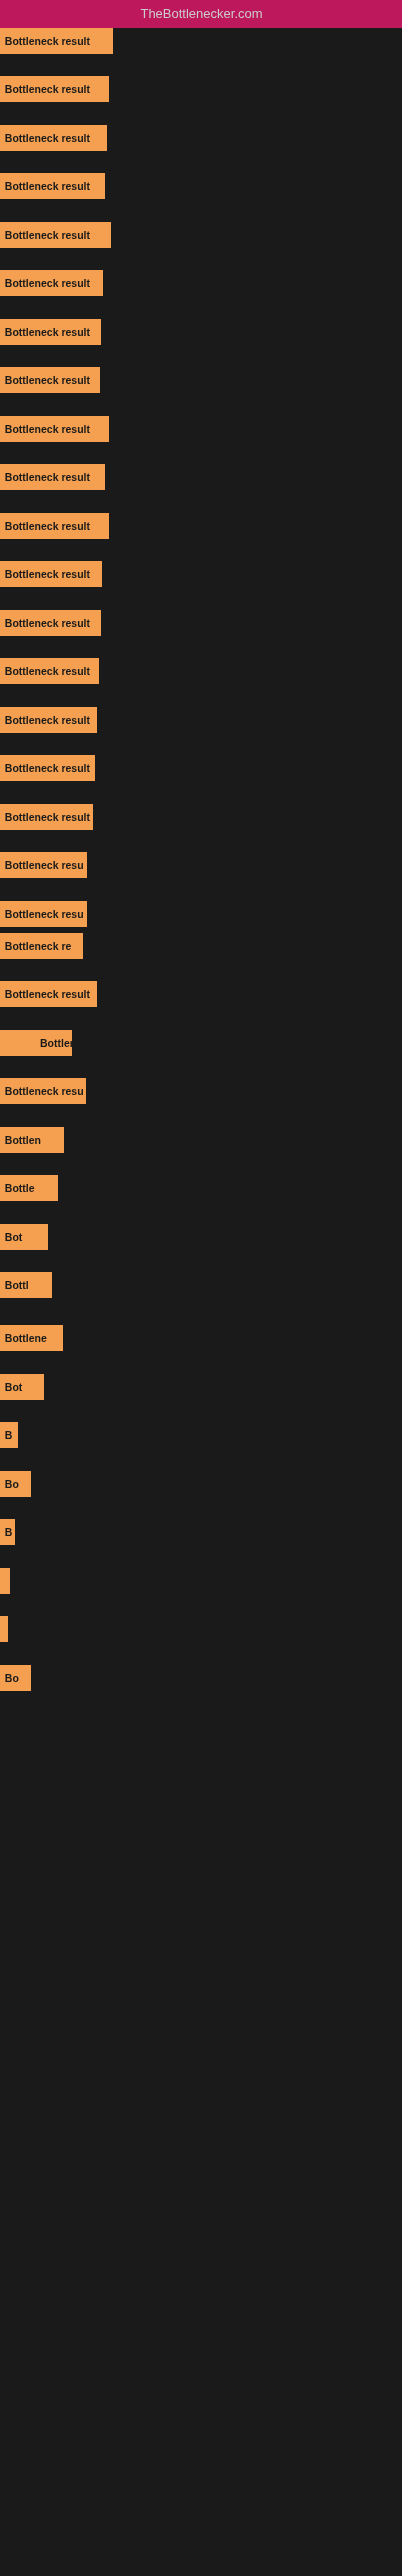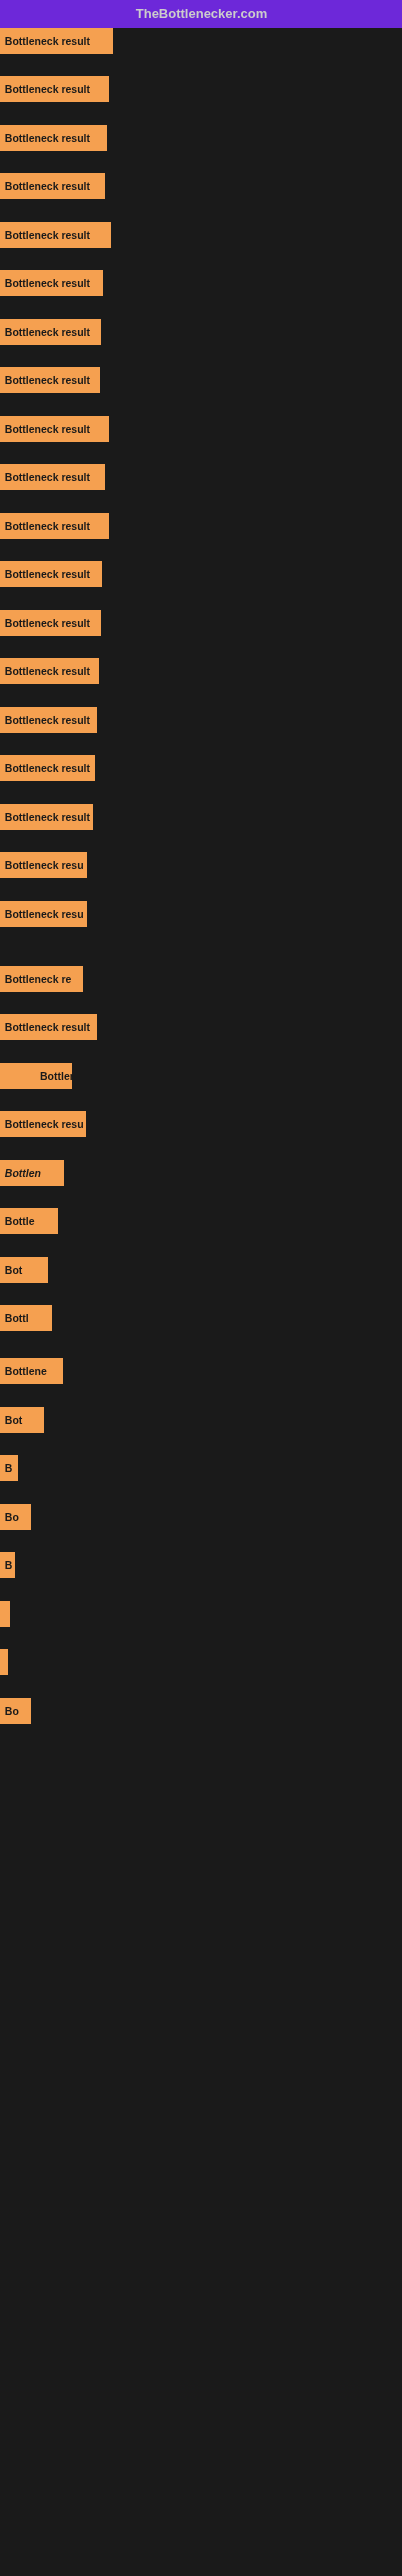--- a/index.html
+++ b/index.html
@@ -12,22 +12,21 @@
       min-height: 2576px;
       background-color: #1a1a1a;
       font-family: Arial, sans-serif;
       position: relative;
     }
     .site-title {
       text-align: center;
       color: #cccccc;
       font-size: 13px;
       padding: 6.4px 0;
-      background-color: #6d28d9;
-      font-weight: bold;
+      background-color: #be185d;
     }
     .bar-container {
       position: relative;
       width: 384px;
     }
     .bar {
       background-color: #f5a050;
       height: 26px;
       display: flex;
       align-items: center;
@@ -137,41 +136,41 @@
     <div style="margin-top: 22.5px; margin-bottom: 0px;">
       <div class="bar" style="width: 87px;">
         <span class="bar-label">Bottleneck resu</span>
       </div>
     </div>
     <div style="margin-top: 22.5px; margin-bottom: 0px;">
       <div class="bar" style="width: 87px;">
         <span class="bar-label">Bottleneck resu</span>
       </div>
     </div>
-    <div style="margin-top: 39px; margin-bottom: 0px;">
+    <div style="margin-top: 6px; margin-bottom: 0px;">
       <div class="bar" style="width: 83px;">
         <span class="bar-label">Bottleneck re</span>
       </div>
     </div>
     <div style="margin-top: 22.5px; margin-bottom: 0px;">
       <div class="bar" style="width: 97px;">
         <span class="bar-label">Bottleneck result</span>
       </div>
     </div>
     <div style="margin-top: 22.5px; margin-bottom: 0px;">
       <div class="bar" style="width: 72px; padding-left: 40px;">
         <span class="bar-label">Bottleneck</span>
       </div>
     </div>
     <div style="margin-top: 22.5px; margin-bottom: 0px;">
       <div class="bar" style="width: 86px;">
         <span class="bar-label">Bottleneck resu</span>
       </div>
     </div>
-    <div style="margin-top: 22.5px; margin-bottom: 0px; font-style: italic;">
+    <div style="margin-top: 22.5px; margin-bottom: 0px;">
       <div class="bar" style="width: 64px;">
         <span class="bar-label">Bottlen</span>
       </div>
     </div>
     <div style="margin-top: 22.5px; margin-bottom: 0px;">
       <div class="bar" style="width: 58px; margin-top: 21px;">
         <span class="bar-label">Bottle</span>
       </div>
     </div>
     <div style="margin-top: 22.5px; margin-bottom: 0px;">

